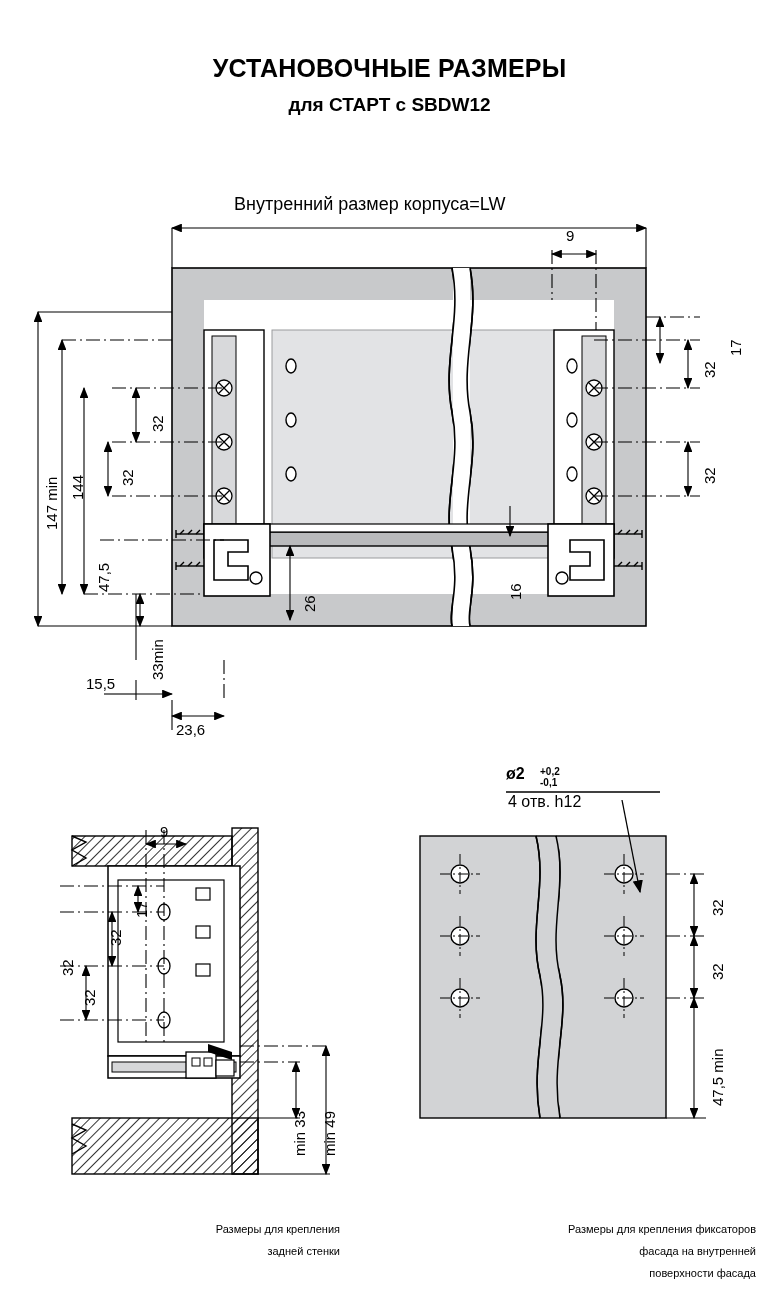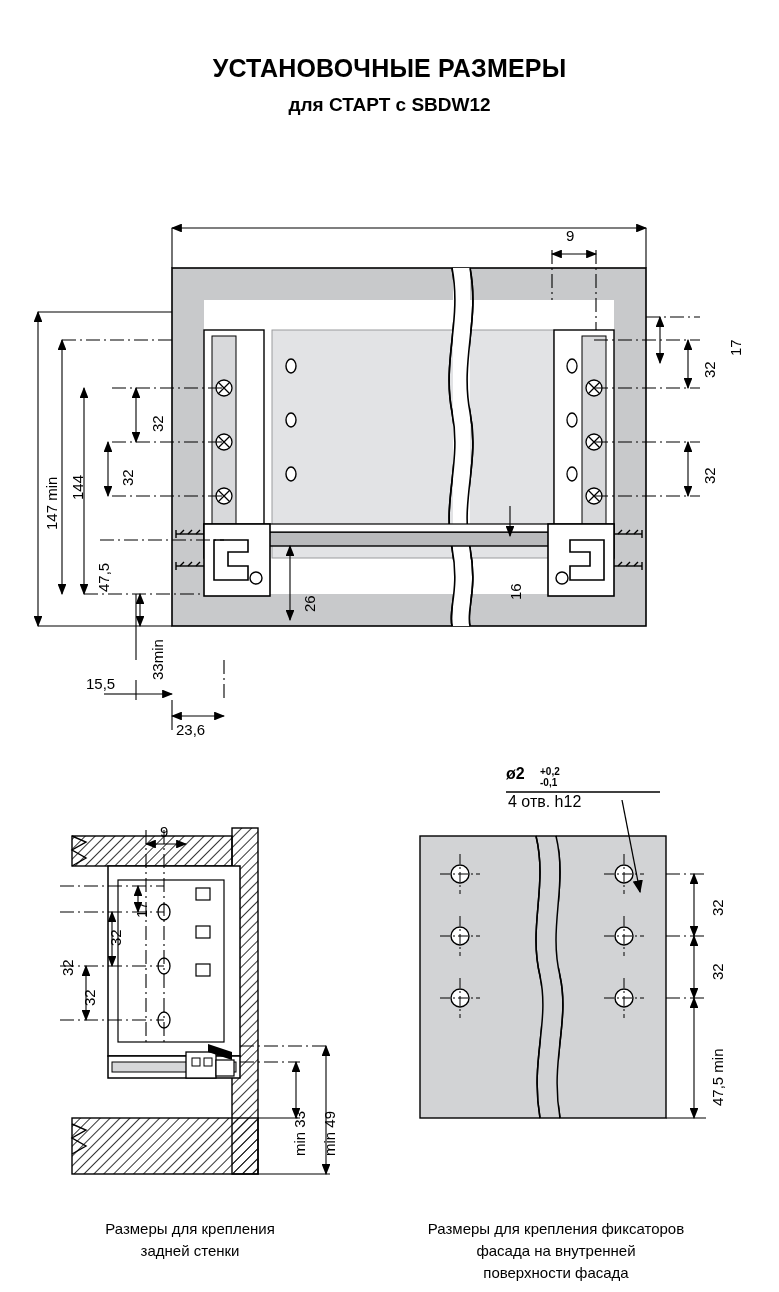--- a/index.html
+++ b/index.html
@@ -1,20 +1,20 @@
 <!DOCTYPE html>
 <html><head>
 <meta charset="utf-8">
 <style>
   html,body{margin:0;padding:0;background:#ffffff;}
   body{width:779px;height:1292px;position:relative;font-family:"Liberation Sans",sans-serif;color:#000;}
   .stage{position:absolute;left:0;top:0;width:779px;height:1292px;overflow:hidden;}
   .title{position:absolute;left:0;top:52px;width:779px;text-align:center;font-size:25px;font-weight:bold;letter-spacing:.2px;line-height:32px;}
   .title2{position:absolute;left:0;top:89px;width:779px;text-align:center;font-size:19px;font-weight:bold;line-height:32px;}
-  .cap{position:absolute;text-align:center;font-size:15px;line-height:22px;}
+  .cap{position:absolute;text-align:right;font-size:11px;line-height:22px;}
   .lbl{position:absolute;font-size:15px;line-height:16px;white-space:nowrap;}
   .lbl.v{transform-origin:0 0;transform:rotate(-90deg);}
   .lbl.b{font-weight:bold;}
   svg{position:absolute;left:0;top:0;}
 </style>
 </head>
 <body>
 
 <div class="stage">
 
@@ -256,20 +256,21 @@
       <line x1="666" y1="874" x2="706" y2="874" stroke-dasharray="14,4,2,4"></line>
       <line x1="666" y1="936" x2="706" y2="936" stroke-dasharray="14,4,2,4"></line>
       <line x1="666" y1="998" x2="706" y2="998" stroke-dasharray="14,4,2,4"></line>
       <line x1="666" y1="1118" x2="706" y2="1118"></line>
       <line x1="694" y1="874" x2="694" y2="936" marker-start="url(#arS)" marker-end="url(#ar)"></line>
       <line x1="694" y1="936" x2="694" y2="998" marker-start="url(#arS)" marker-end="url(#ar)"></line>
       <line x1="694" y1="998" x2="694" y2="1118" marker-start="url(#arS)" marker-end="url(#ar)"></line>
     </g>
   </svg>
 
+  <div class="lbl" style="left:234px;top:196px;font-size:18px;">Внутренний размер корпуса=LW</div>
   <div class="lbl" style="left:566px;top:228px;">9</div>
 
   <div class="lbl v" style="left:728px;top:356px;">17</div>
   <div class="lbl v" style="left:702px;top:378px;">32</div>
   <div class="lbl v" style="left:702px;top:484px;">32</div>
 
   <div class="lbl v" style="left:44px;top:530px;">147 min</div>
   <div class="lbl v" style="left:70px;top:500px;">144</div>
   <div class="lbl v" style="left:150px;top:432px;">32</div>
   <div class="lbl v" style="left:120px;top:486px;">32</div>

